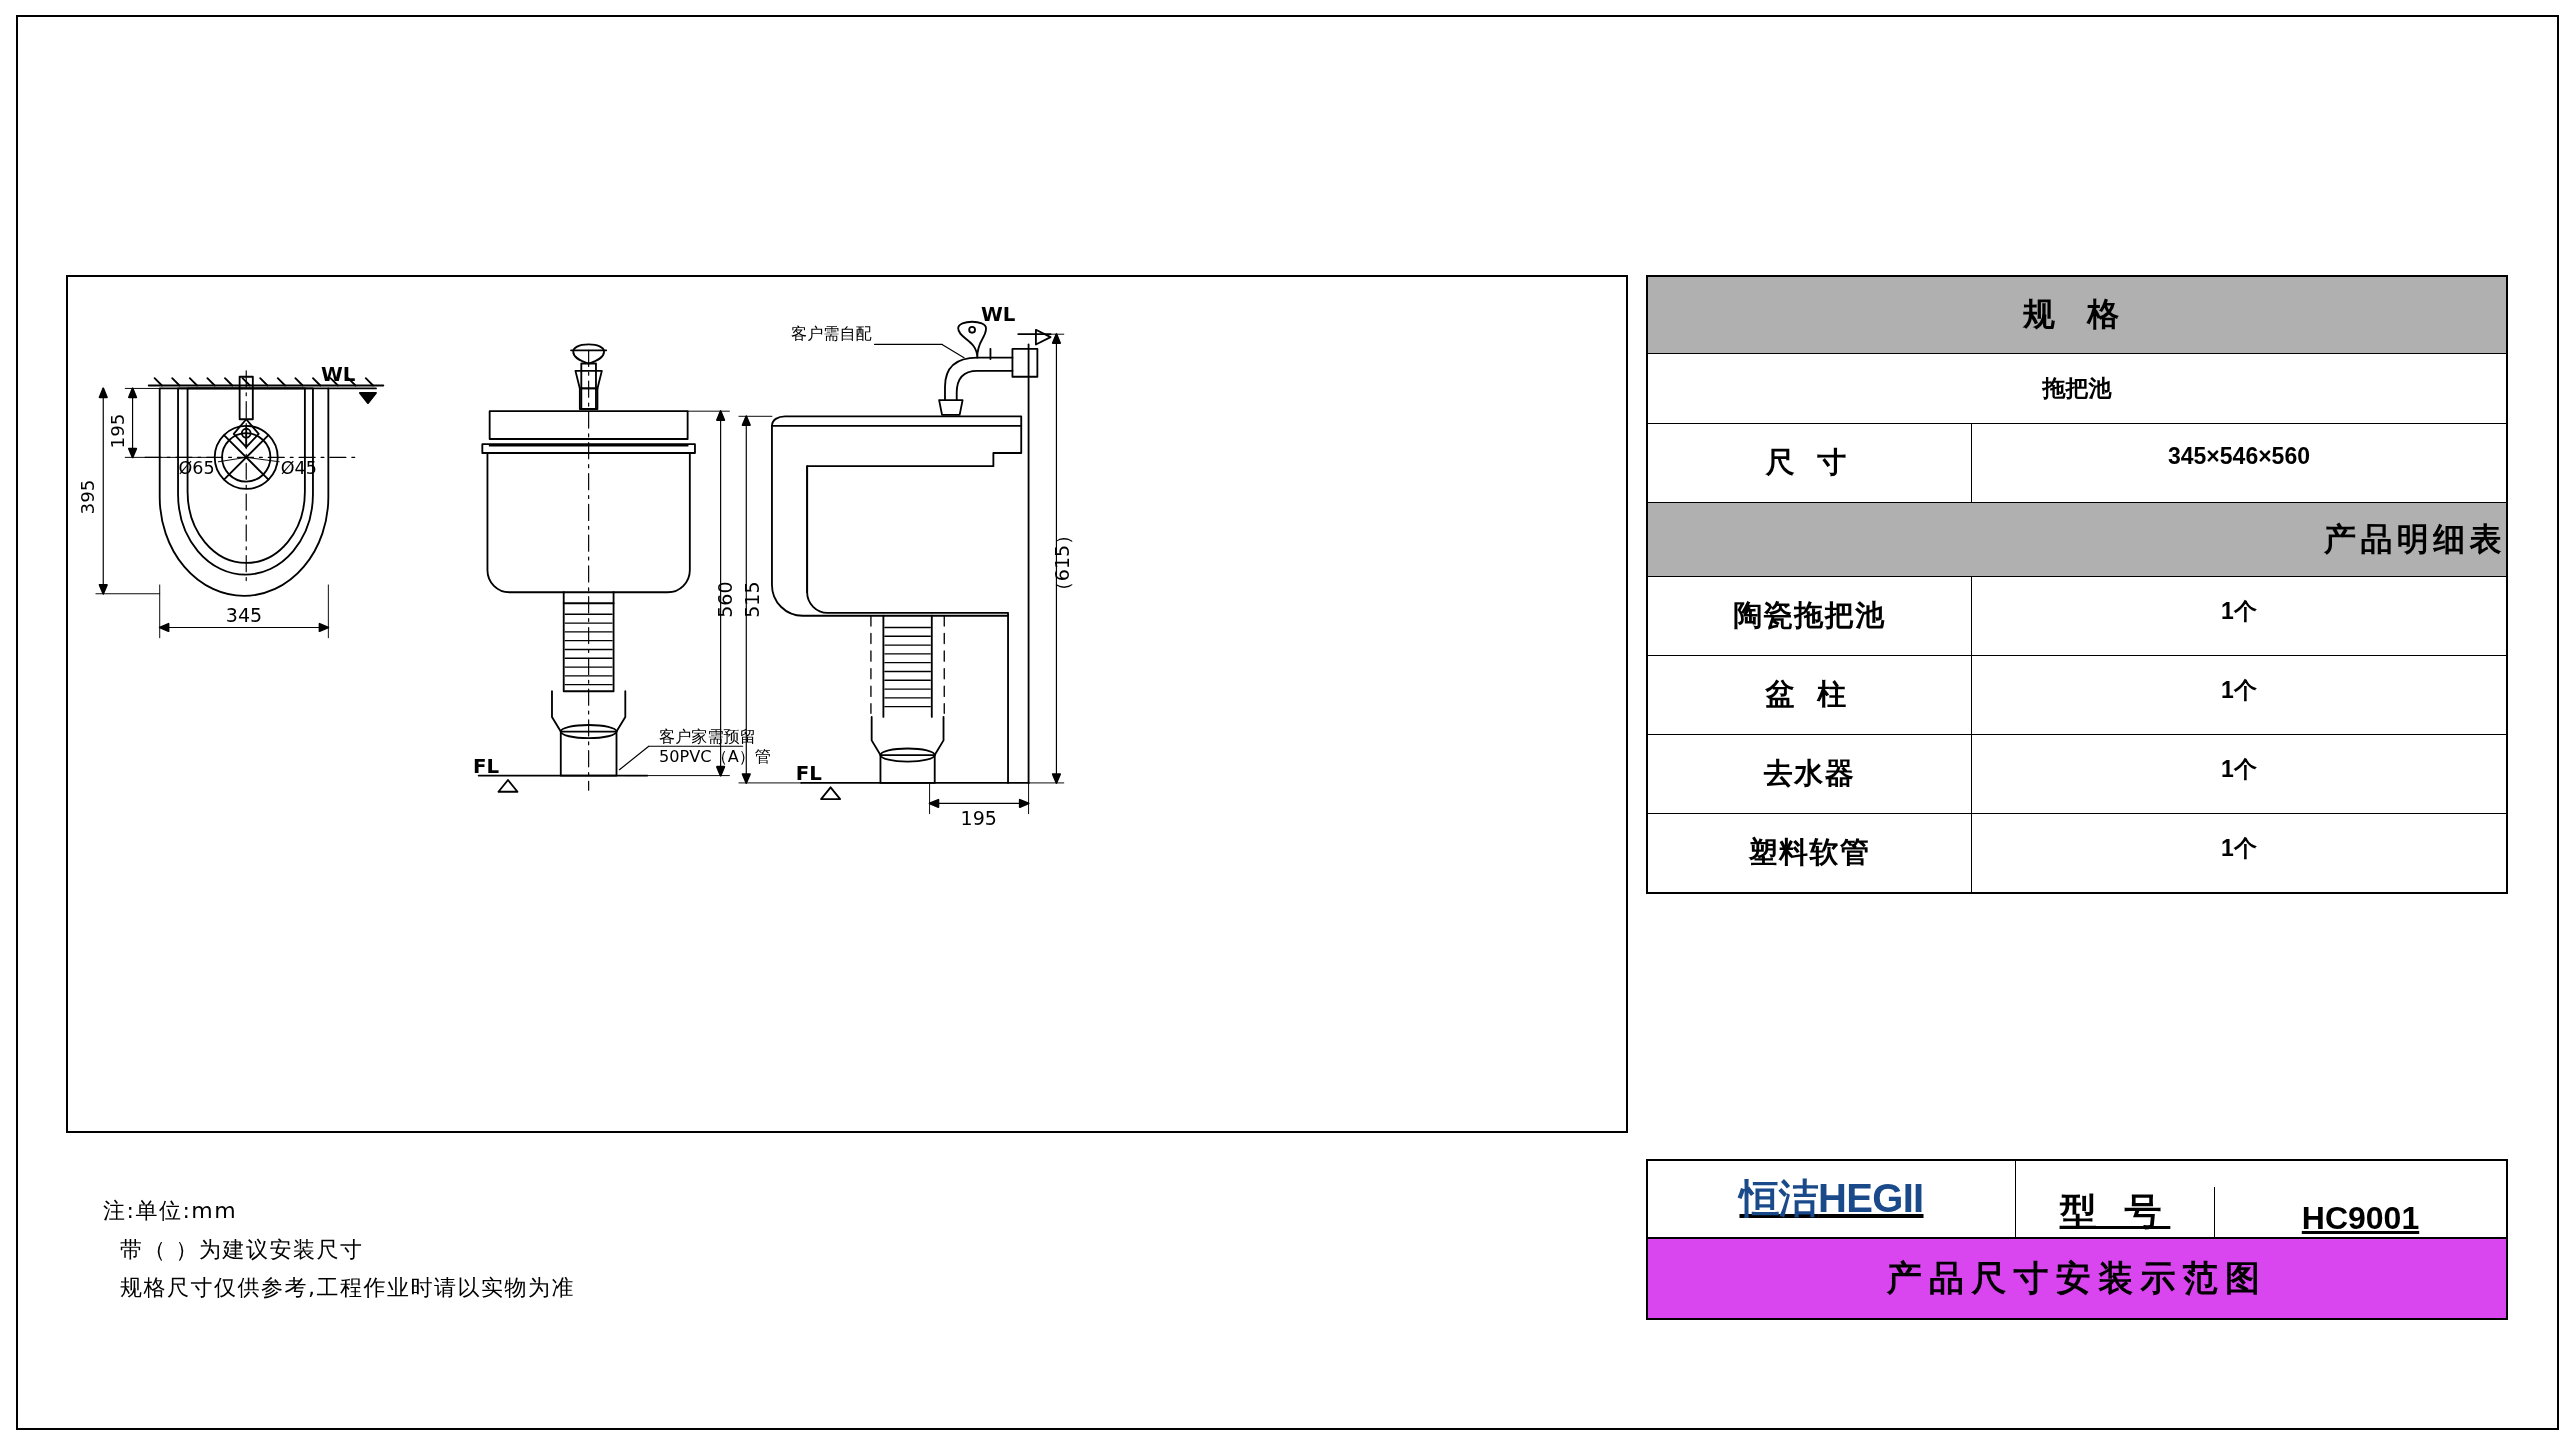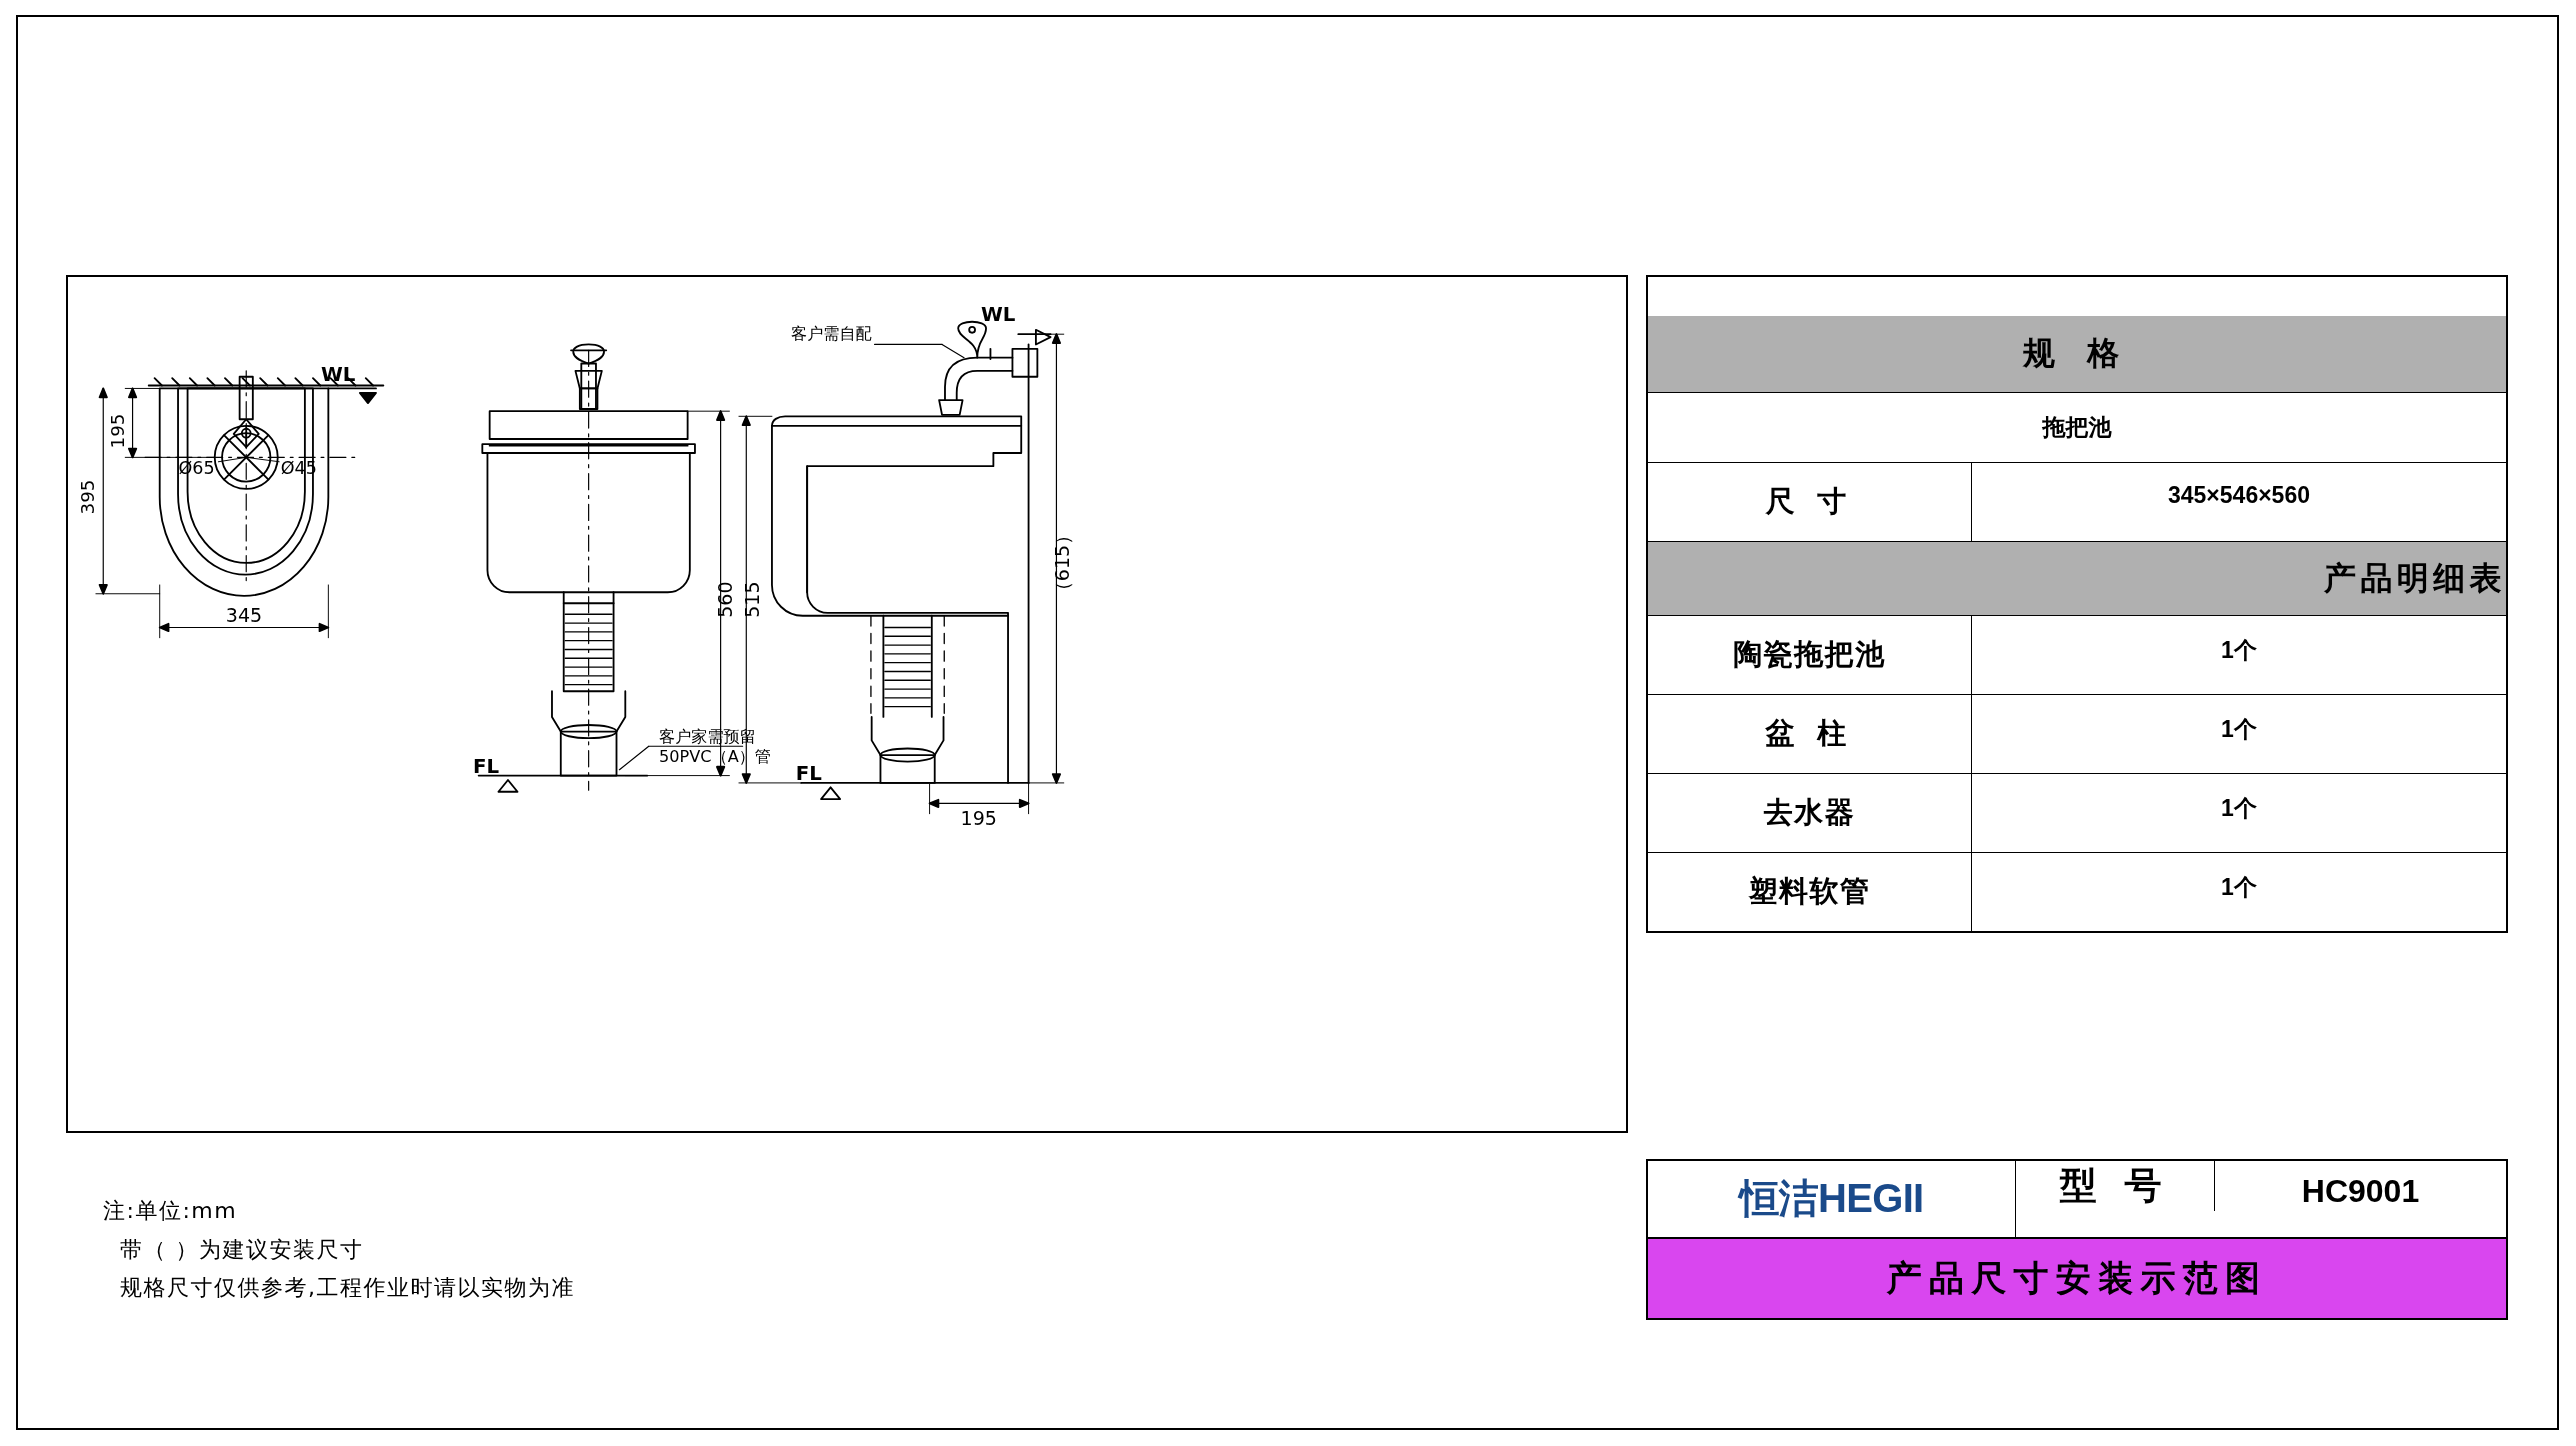--- a/index.html
+++ b/index.html
@@ -11,29 +11,29 @@
 
   
   .draw-panel{position:absolute;left:66px;top:275px;width:1562px;height:858px;border:2.9px solid #000;box-sizing:border-box;background:#fff;}
 
   svg{display:block;}
 
   
   .spec-table{position:absolute;left:1646px;top:275px;width:862px;border:2.2px solid #000;box-sizing:border-box;background:#fff;}
   .spec-row{display:flex;border-bottom:1.5px solid #000;}
   .spec-row:last-child{border-bottom:none;}
-  .spec-head{background:#b0b0b0;text-align:center;font-size:32px;font-weight:bold;letter-spacing:11.7px;padding:16px 17px;margin-top:39px;}
+  .spec-head{background:#b0b0b0;text-align:center;font-size:32px;font-weight:bold;letter-spacing:11.7px;padding:16px 17px;}
   .spec-head2{background:#b0b0b0;text-align:right;font-size:32px;font-weight:bold;letter-spacing:4.4px;padding:14.7px 0;border-bottom:1.5px solid #000;}
   .cell-l{width:323px;text-align:center;font-size:29px;font-weight:bold;padding:19px 0;border-right:1.5px solid #000;letter-spacing:7.3px;}
   .cell-r{flex:1;text-align:center;font-size:23px;font-weight:bold;padding:19px 0;}
   .cell-l.small-ls{letter-spacing:1.5px;}
 
   
   .brand-block{position:absolute;left:1646px;top:1159px;width:862px;border:2.2px solid #000;box-sizing:border-box;background:#fff;}
-  .brand-row{display:flex;align-items:flex-start;border-bottom:2.2px solid #000;}
+  .brand-row{display:flex;align-items:flex-end;border-bottom:2.2px solid #000;text-decoration:underline;}
   .brand-logo{width:367px;display:flex;align-items:center;justify-content:center;border-right:1.5px solid #000;padding:10.3px 0;}
   .logo-txt{font-size:40px;font-weight:bold;letter-spacing:-0.7px;color:#1a4a8a;display:flex;align-items:center;}
   .logo-cn{color:#1a4a8a;}
   .logo-en{color:#1a4a8a;}
   .brand-model-label{width:198px;display:flex;align-items:center;justify-content:center;font-size:37px;font-weight:bold;letter-spacing:8.8px;border-right:1.5px solid #000;}
   .brand-model-val{flex:1;display:flex;align-items:center;justify-content:center;font-size:32px;font-weight:bold;margin-top:12px;}
   .brand-title{background:#d946ef;text-align:center;font-size:35px;font-weight:bold;letter-spacing:7.3px;padding:16px 0;}
 
   
   .notes{position:absolute;left:103px;top:1192px;font-size:22px;line-height:1.75;letter-spacing:1.5px;font-family:"DejaVu Sans",sans-serif;}

